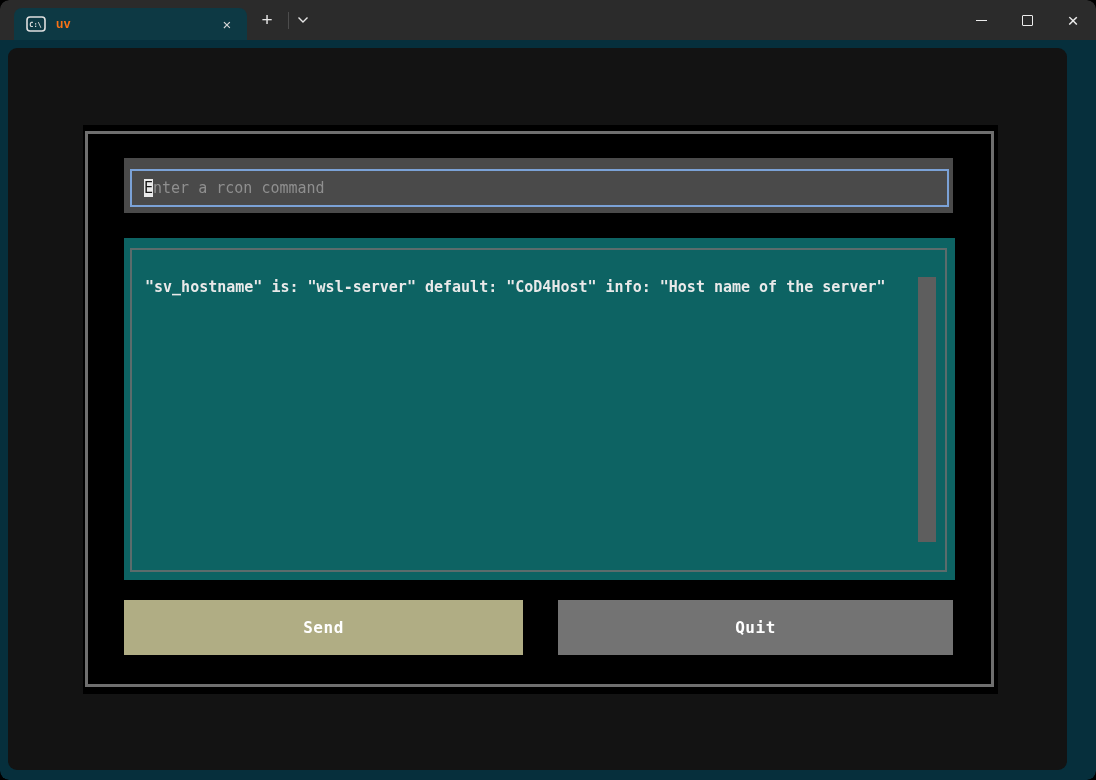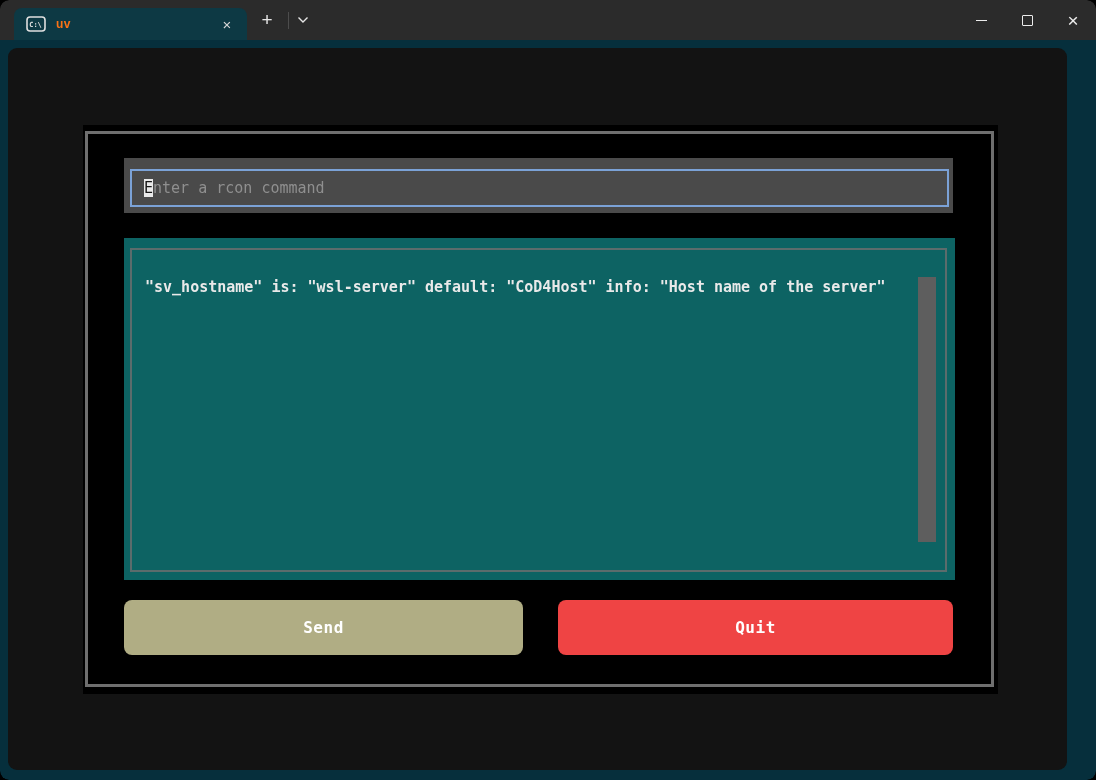--- a/index.html
+++ b/index.html
@@ -64,23 +64,23 @@
   .output-text { position:absolute; left:21px; top:40px; right:40px;
                  font-size:15px; font-weight:bold; color:#e9e9e9;
                  line-height:19px; white-space:pre; }
   .scroll-thumb { position:absolute; left:794px; top:39px; width:18px; height:265px;
                   background:#5e5e5e; cursor:grab; }
 
   
   .btn { position:absolute; top:475px; height:55px; display:flex; align-items:center;
          justify-content:center; font-family:"DejaVu Sans Mono","Liberation Mono",monospace;
          font-size:16px; font-weight:bold; color:#ffffff; cursor:pointer;
-         letter-spacing:.5px;border-radius:8px; }
+         letter-spacing:.5px; }
   .btn-send { left:41px; width:399px; background:#b0ad84; }
-  .btn-quit { left:475px; width:395px; background:#ef4444; }
+  .btn-quit { left:475px; width:395px; background:#737373; }
 </style>
 </head>
 <body>
 
 <div class="window">
 
   <div class="titlebar">
     <div class="tab">
       <svg class="tab-icon" viewBox="0 0 20 16">
         <rect x="1" y="1" width="18" height="14" rx="3" fill="none" stroke="#e0e0e0" stroke-width="1.6"></rect>

